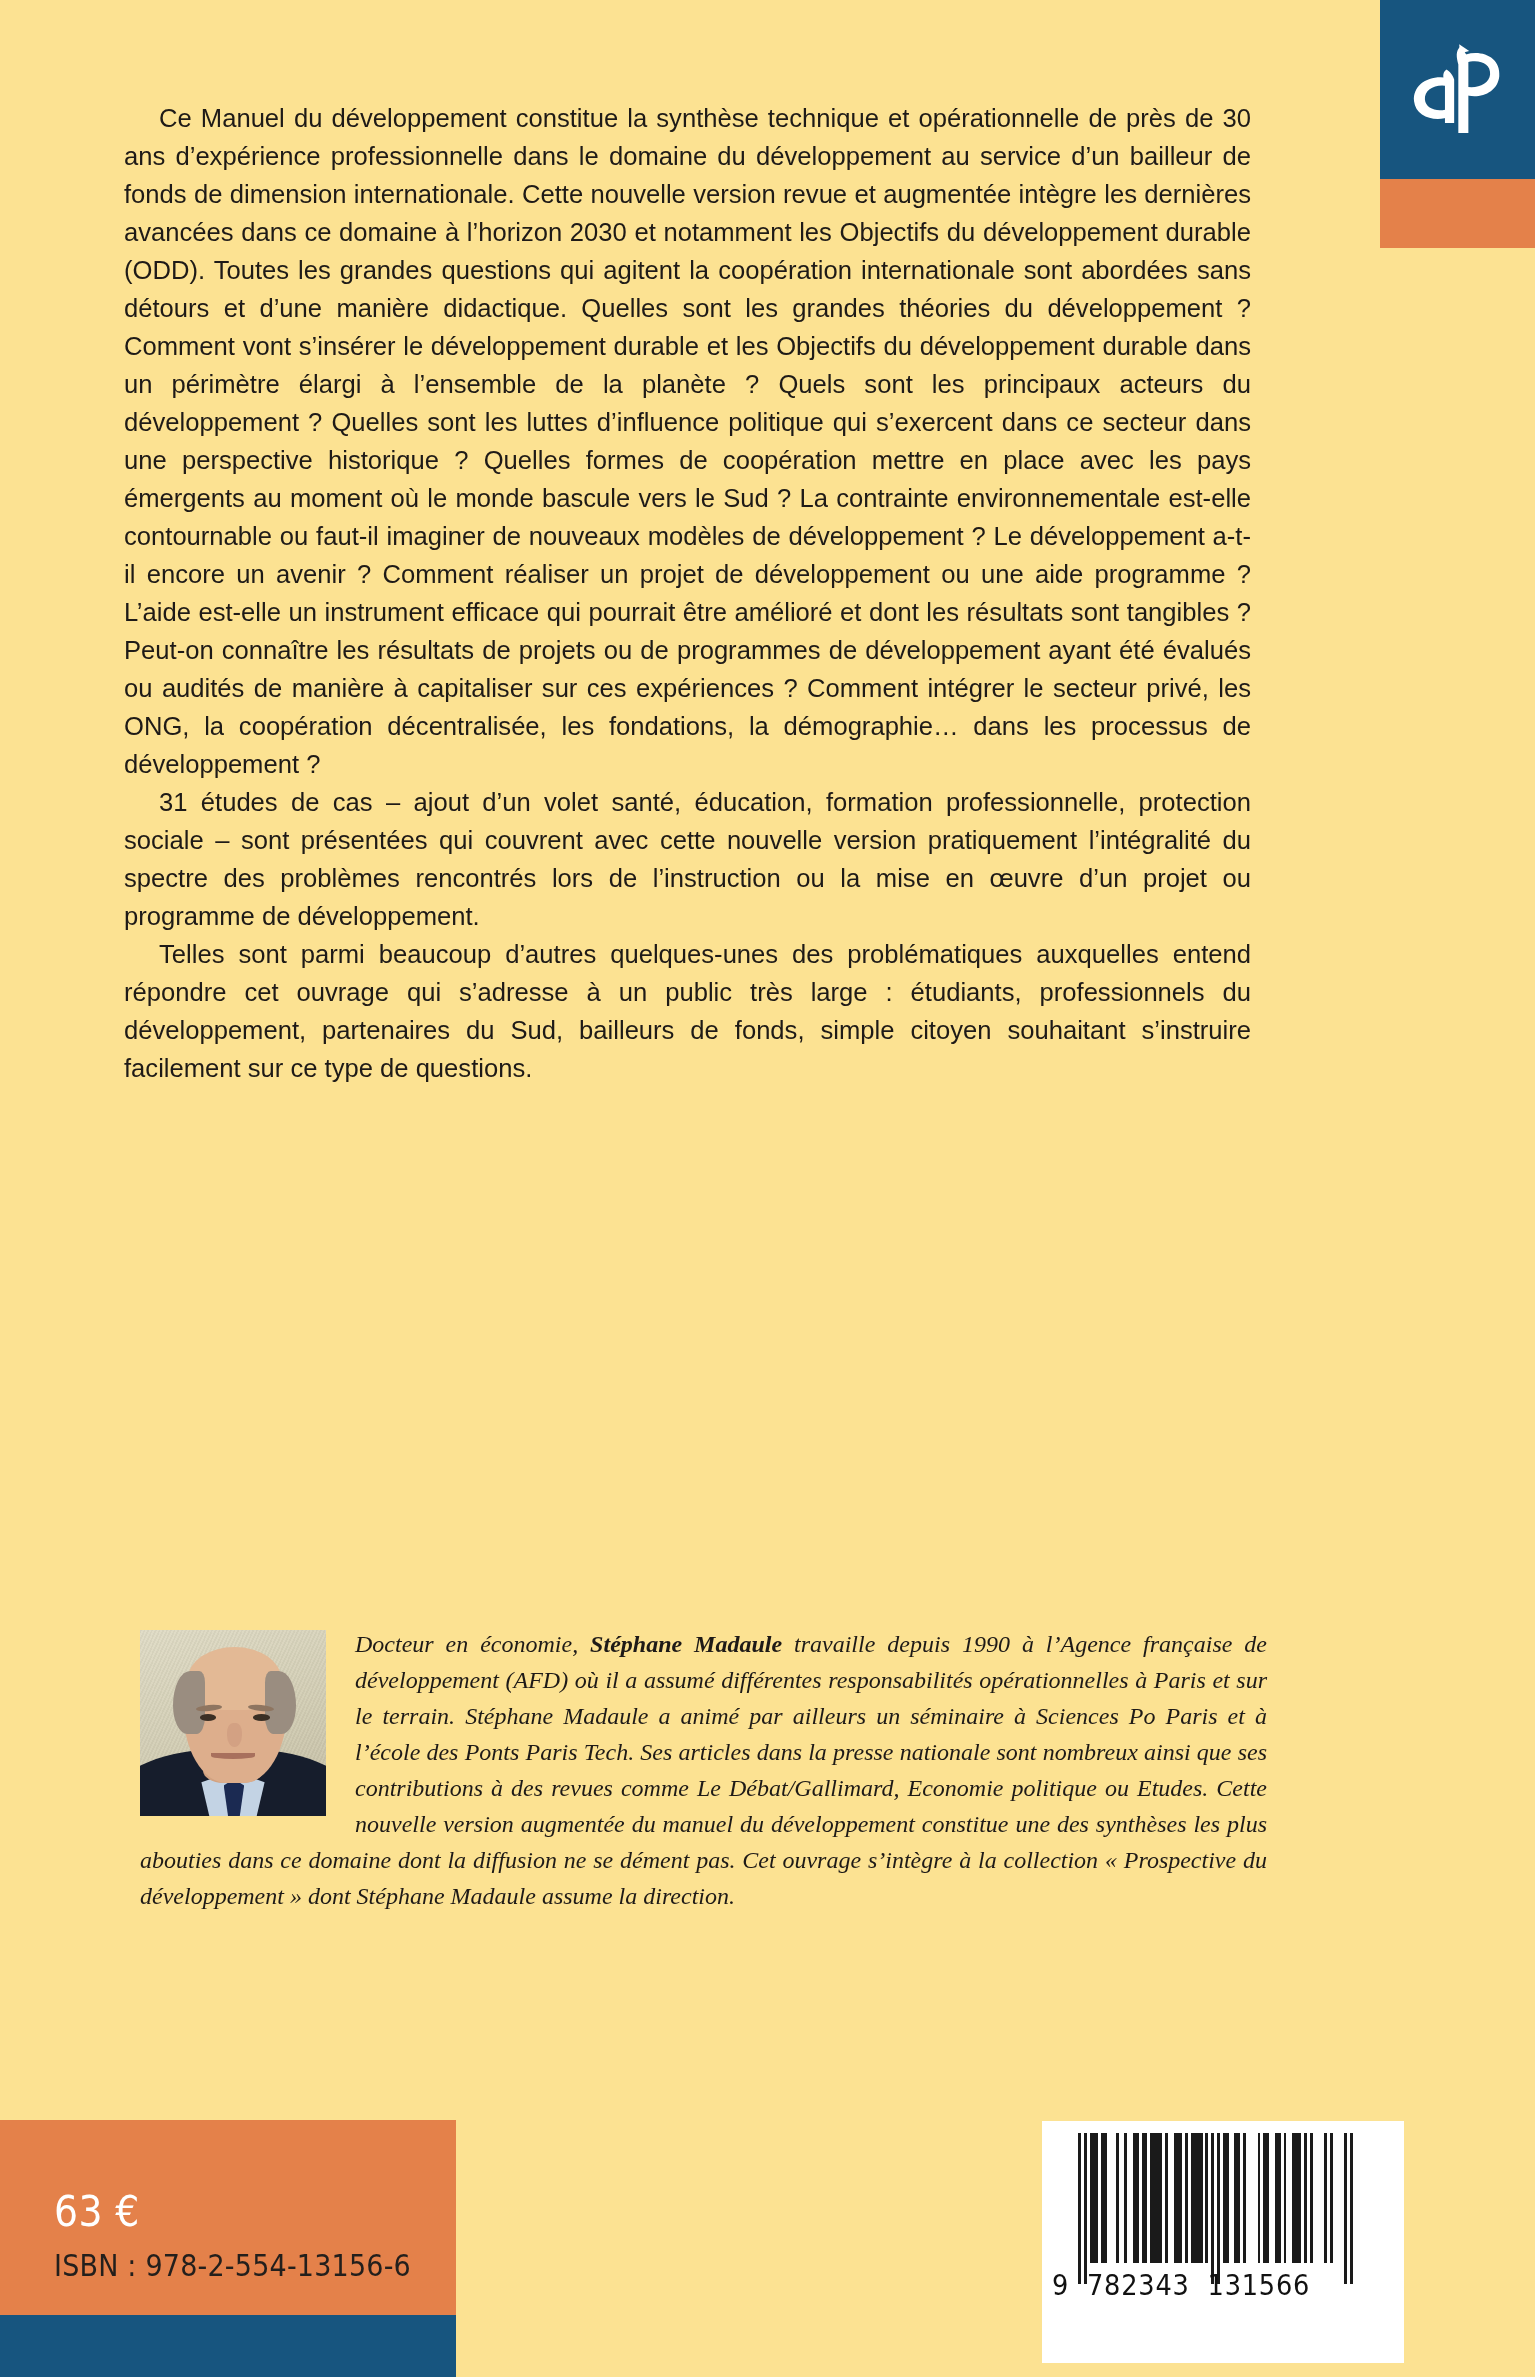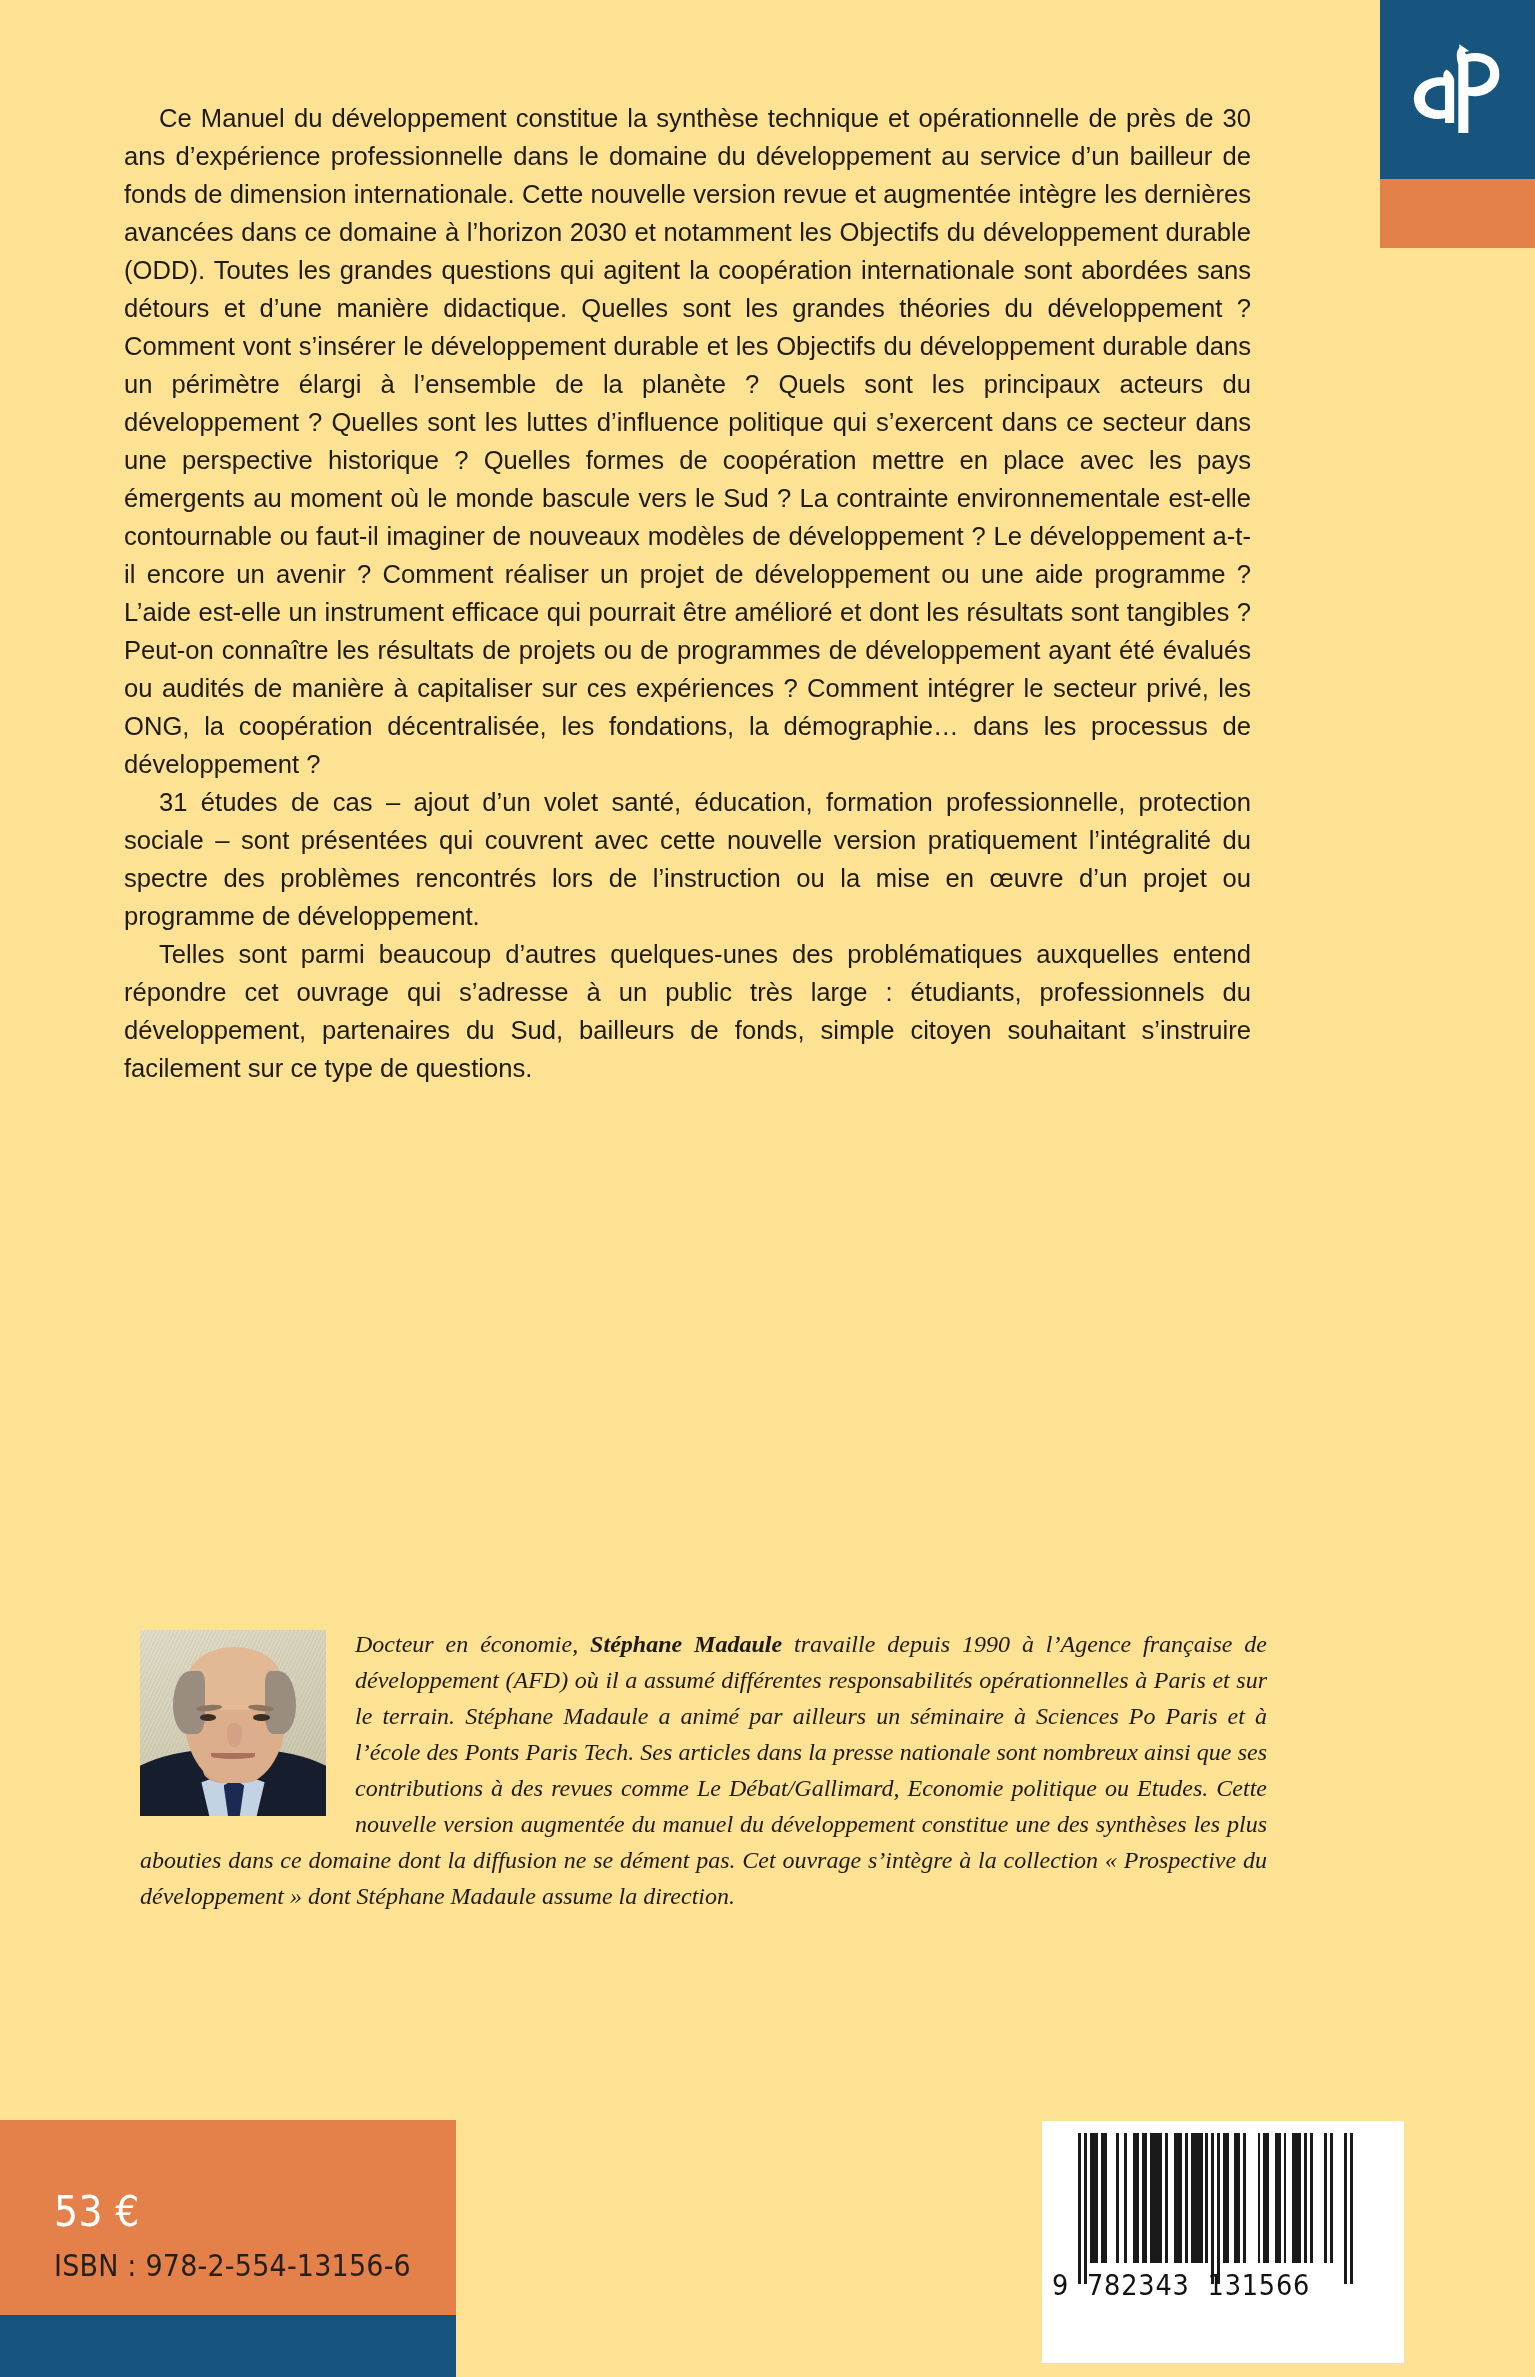--- a/index.html
+++ b/index.html
@@ -302,21 +302,21 @@
     <div class="ph-brow-r"></div>
     <div class="ph-eye-l"></div>
     <div class="ph-eye-r"></div>
     <div class="ph-nose"></div>
     <div class="ph-mouth"></div>
   </div>
   <span>Docteur en économie, </span><b>Stéphane Madaule</b><span> travaille depuis 1990 à l’Agence française de développement (AFD) où il a assumé différentes responsabilités opérationnelles à Paris et sur le terrain. Stéphane Madaule a animé par ailleurs un séminaire à Sciences Po Paris et à l’école des Ponts Paris Tech. Ses articles dans la presse nationale sont nombreux ainsi que ses contributions à des revues comme Le Débat/Gallimard, Economie politique ou Etudes. Cette nouvelle version augmentée du manuel du développement constitue une des synthèses les plus abouties dans ce domaine dont la diffusion ne se dément pas. Cet ouvrage s’intègre à la collection « Prospective du développement » dont Stéphane Madaule assume la direction.</span>
 </div>
 
 <div class="price-block"></div>
-<div class="price-value">53 €</div>
+<div class="price-value">63 €</div>
 <div class="isbn-value">ISBN : 978-2-554-13156-6</div>
 <div class="bottom-blue"></div>
 
 <div class="barcode-box">
   <div class="barcode-bars" id="bars">
       <i class="g" style="width: 2.9px;"></i>
       <i class="s" style="width: 2.9px;"></i>
       <i class="g" style="width: 2.9px;"></i>
       <i class="s" style="width: 2.9px;"></i>
       <i style="width: 8.7px;"></i>

